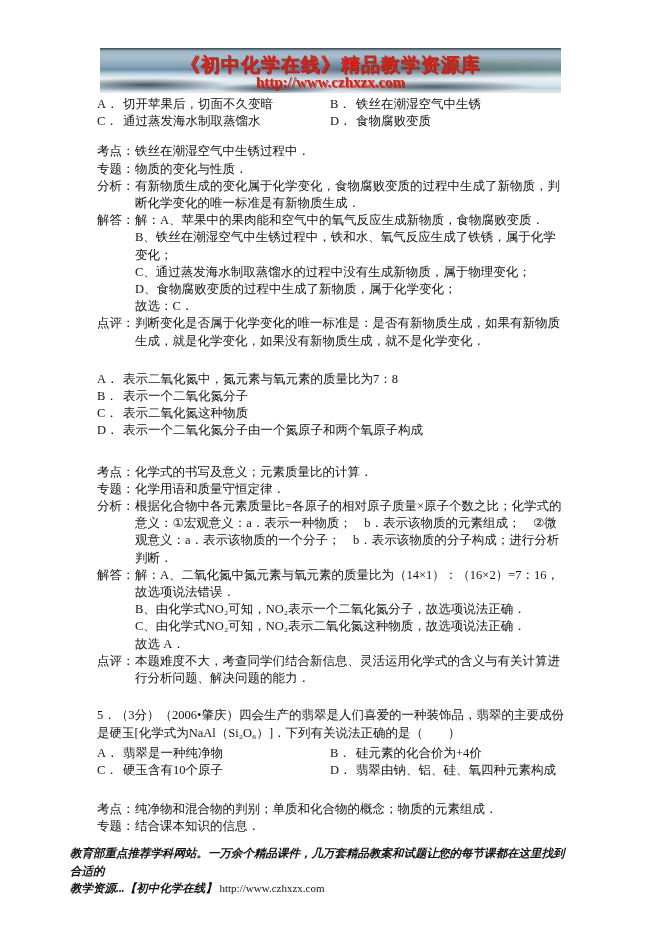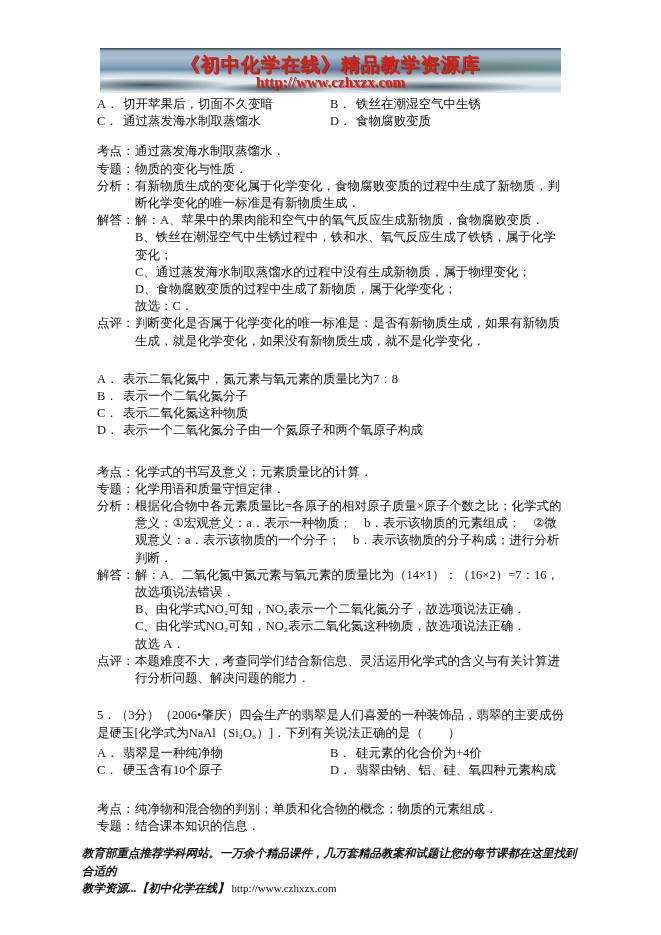--- a/index.html
+++ b/index.html
@@ -54,21 +54,21 @@
   .opt-full{display:flex;}
   .opt-label{flex:0 0 26px;}
   .q-title{margin-bottom:3px;}
 
   .lrow{display:flex;}
   .lbl{flex:0 0 38px;}
   .ltext{flex:1;}
 
   
   .footer{
-    position:absolute;left:82px;top:845px;width:505px;
+    position:absolute;left:70px;top:845px;width:505px;
     font-size:11.5px;line-height:17.5px;
     font-weight:bold;font-style:italic;color:#121212;
   }
   .f-url{font-style:normal;font-weight:normal;font-size:11px;}
 </style>
 </head>
 <body>
 
 <div class="page">
 
@@ -98,21 +98,21 @@
         <div class="opt-cell-r">
           <span class="opt-label">D．</span>
           <span>食物腐败变质</span>
         </div>
       </div>
     </div>
 
     <div class="blk a3">
       <div class="lrow">
         <span class="lbl">考点：</span>
-        <div class="ltext">通过蒸发海水制取蒸馏水．</div>
+        <div class="ltext">铁丝在潮湿空气中生锈过程中．</div>
       </div>
       <div class="lrow">
         <span class="lbl">专题：</span>
         <div class="ltext">物质的变化与性质．</div>
       </div>
       <div class="lrow">
         <span class="lbl">分析：</span>
         <div class="ltext">有新物质生成的变化属于化学变化，食物腐败变质的过程中生成了新物质，判断化学变化的唯一标准是有新物质生成．</div>
       </div>
       <div class="lrow">

